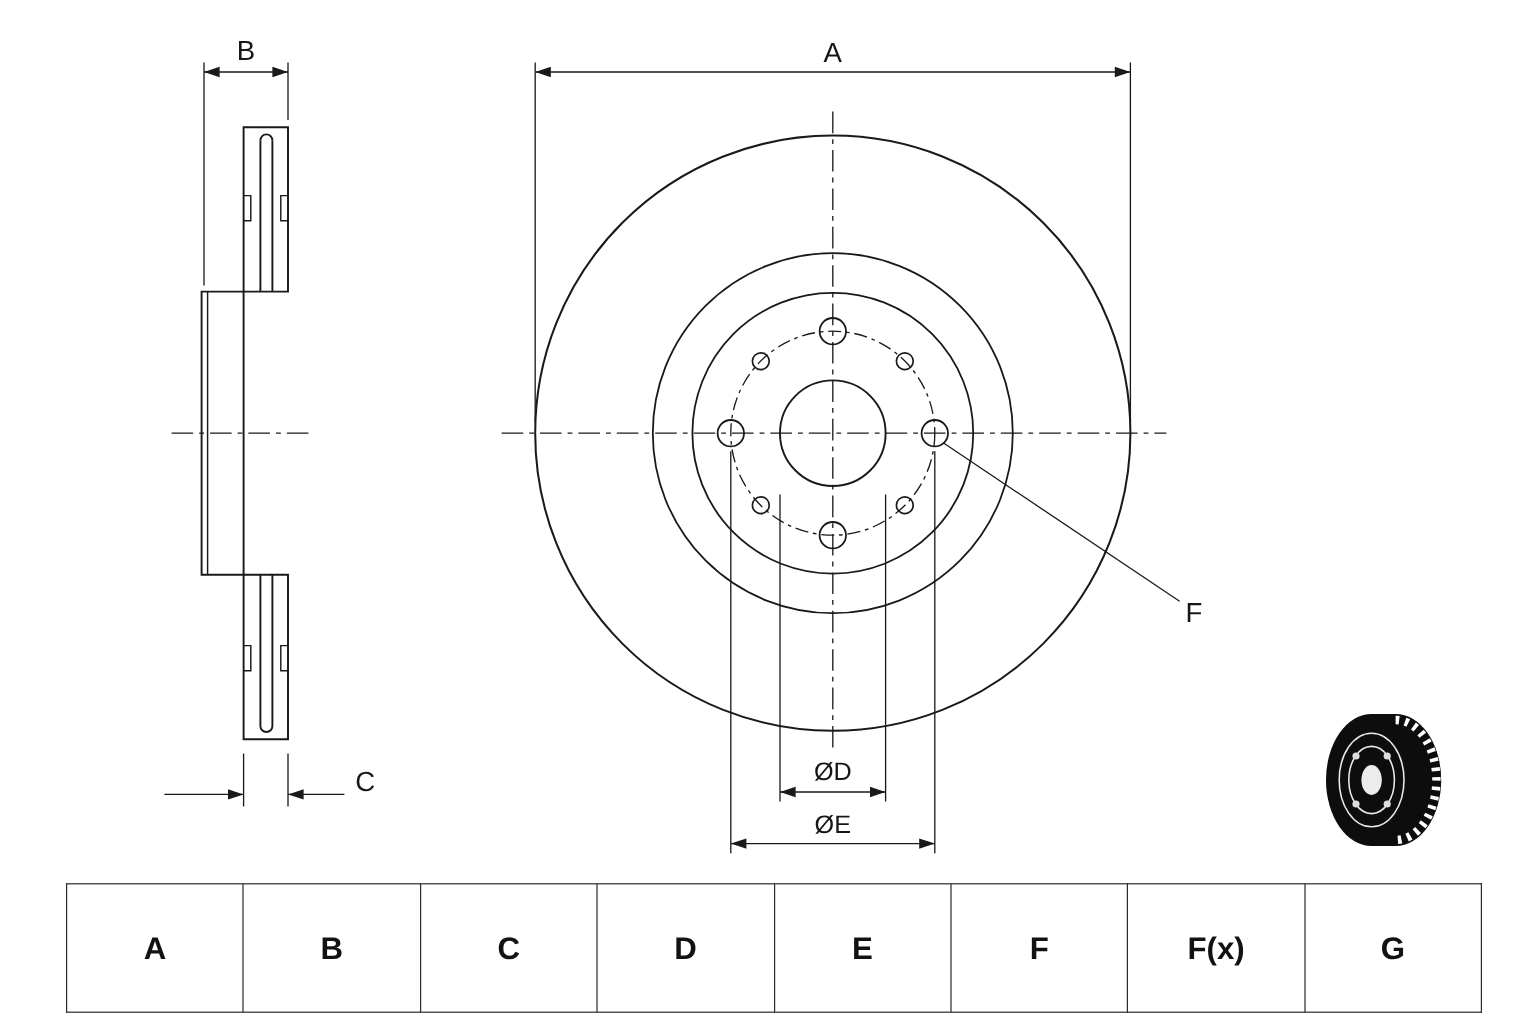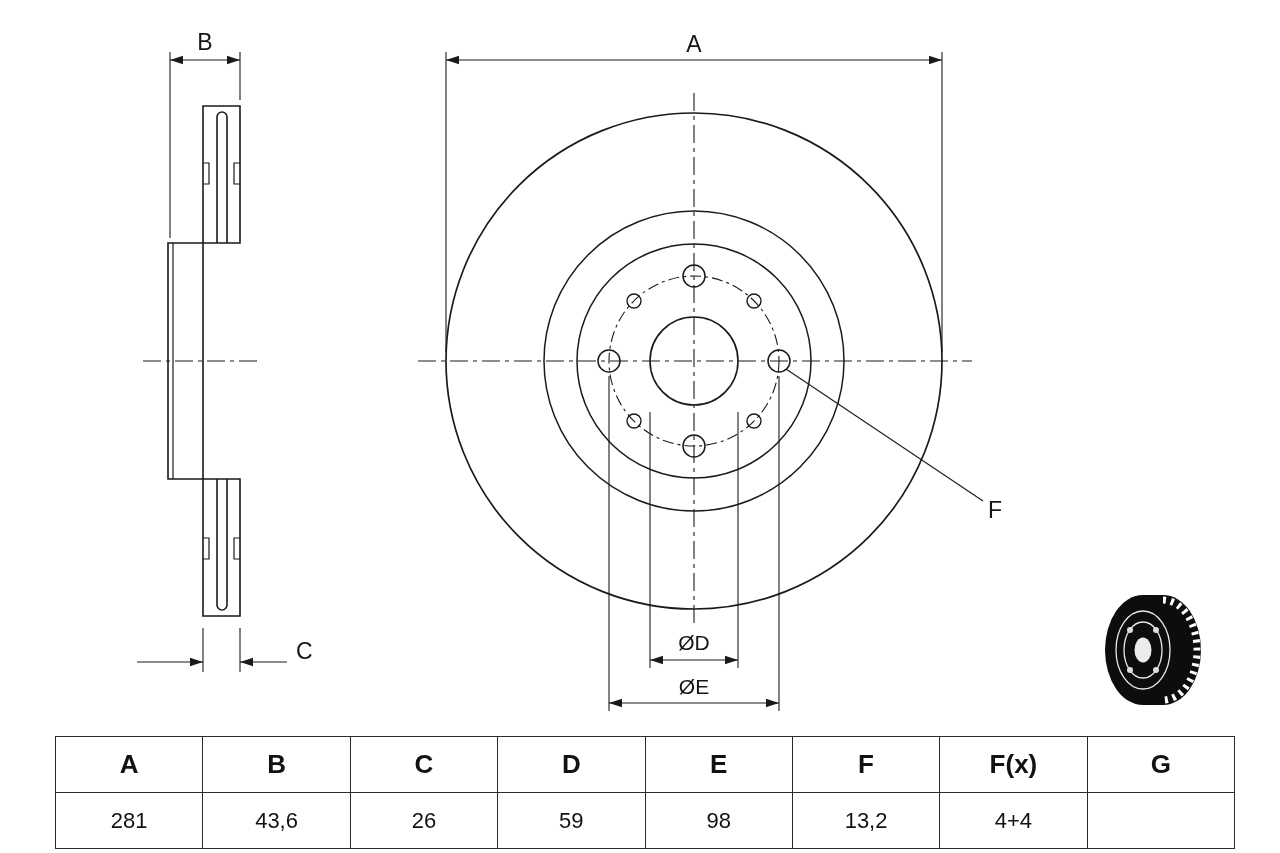--- a/index.html
+++ b/index.html
@@ -146,26 +146,16 @@
         <tr class="hdr">
       <td>A</td>
       <td>B</td>
       <td>C</td>
       <td>D</td>
       <td>E</td>
       <td>F</td>
       <td>F(x)</td>
       <td>G</td>
     </tr>
-    <tr class="val">
-      <td>281</td>
-      <td>43,6</td>
-      <td>26</td>
-      <td>59</td>
-      <td>98</td>
-      <td>13,2</td>
-      <td>4+4</td>
-      <td></td>
-    </tr>
   </tbody>
     </table>
 
 </div>
 
 </body></html>

